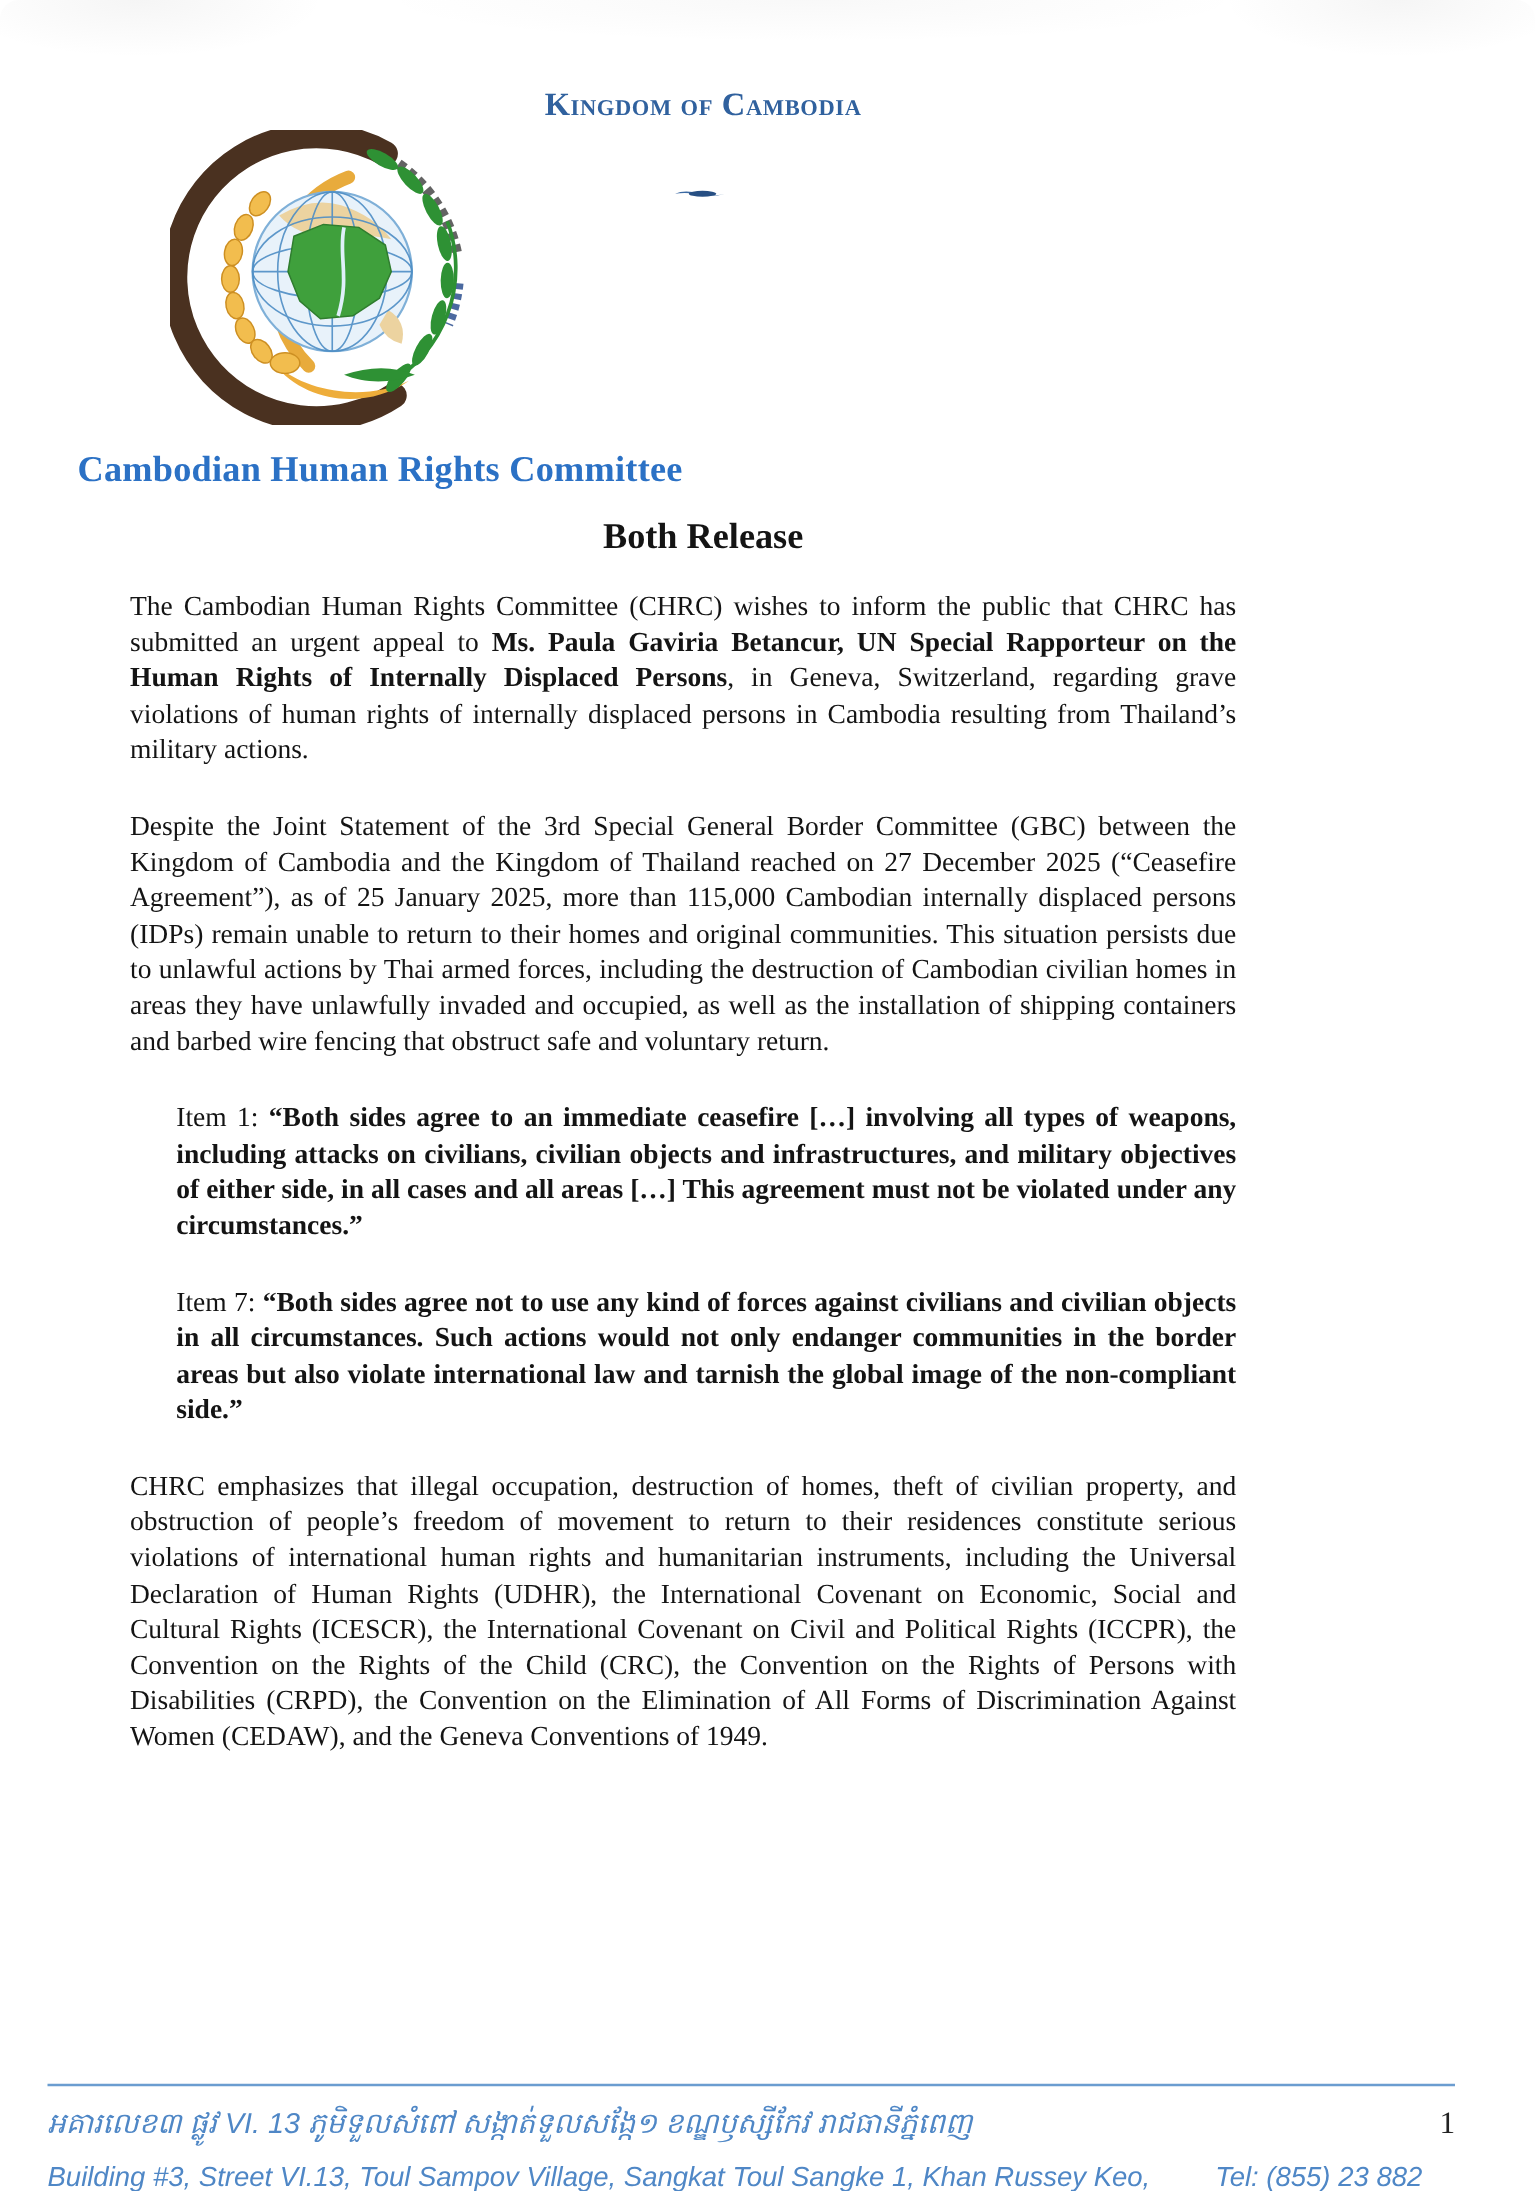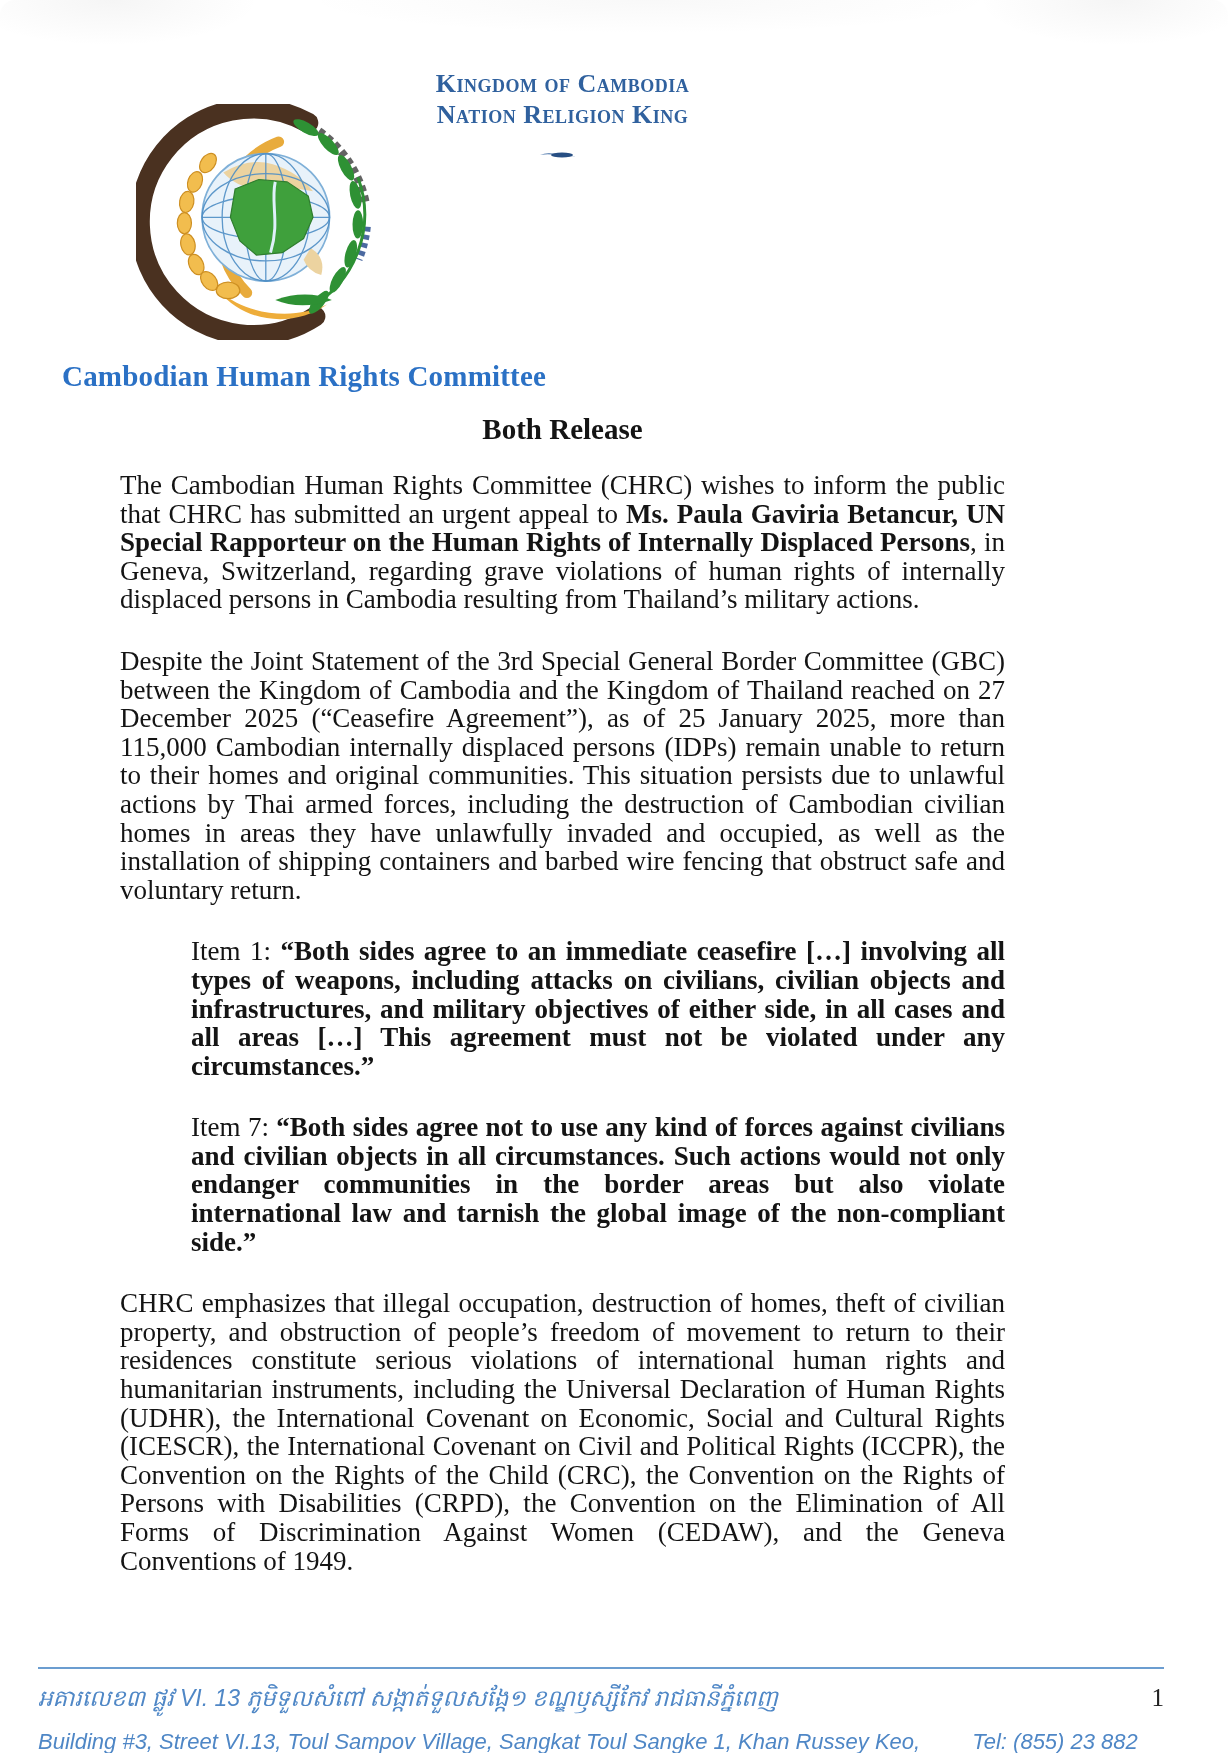--- a/index.html
+++ b/index.html
@@ -37,26 +37,26 @@
     letter-spacing:0.2px;
     white-space:nowrap;
   }
 
   .doc-title {
     position:absolute; top:413px; left:120px; width:885px;
     text-align:center; font-weight:bold; font-size:29px;
   }
 
   .body-text {
-    position:absolute; top:471px; left:120px; width:885px;
-    font-size:27px; line-height:28.6px;
+    position:absolute; top:471px; left:104px; width:885px;
+    font-size:22px; line-height:28.6px;
     text-align:justify;
   }
   .body-text p { margin:0 0 33px 0; }
-  .body-text .item { margin-left:71px; }
+  .body-text .item { margin-left:37px; }
   .body-text b { font-weight:bold; }
 
   .footer { position:absolute; left:38px; top:1659px; width:1126px; }
   .footer-rule { height:2px; background:#6b9dd0; margin-bottom:9px; border:0; }
   .footer-row { display:flex; justify-content:space-between; align-items:baseline;margin-top:12px; }
   .footer-khmer {
     font-family:"Liberation Sans", sans-serif;
     font-style:italic; color:#4f87c6; font-size:23px; line-height:34px;
   }
   .page-num { font-family:"Liberation Serif", serif; font-size:25px; color:#222; font-style:normal; }
@@ -69,21 +69,20 @@
 <body>
 
 <div class="page">
 
   <div class="scan-shadow scan-a"></div>
   <div class="scan-shadow scan-b"></div>
   <div class="scan-shadow scan-c"></div>
 
   <div class="header-block">
     <div>Kingdom of Cambodia</div>
-    <div>Nation Religion King</div>
   </div>
 
   <svg class="ornament" viewBox="0 0 120 14">
     <defs>
       <linearGradient id="lg" x1="0" x2="1">
         <stop offset="0" stop-color="#30619e" stop-opacity="0"></stop>
         <stop offset="0.5" stop-color="#30619e" stop-opacity="0.9"></stop>
         <stop offset="1" stop-color="#30619e" stop-opacity="0"></stop>
       </linearGradient>
     </defs>

